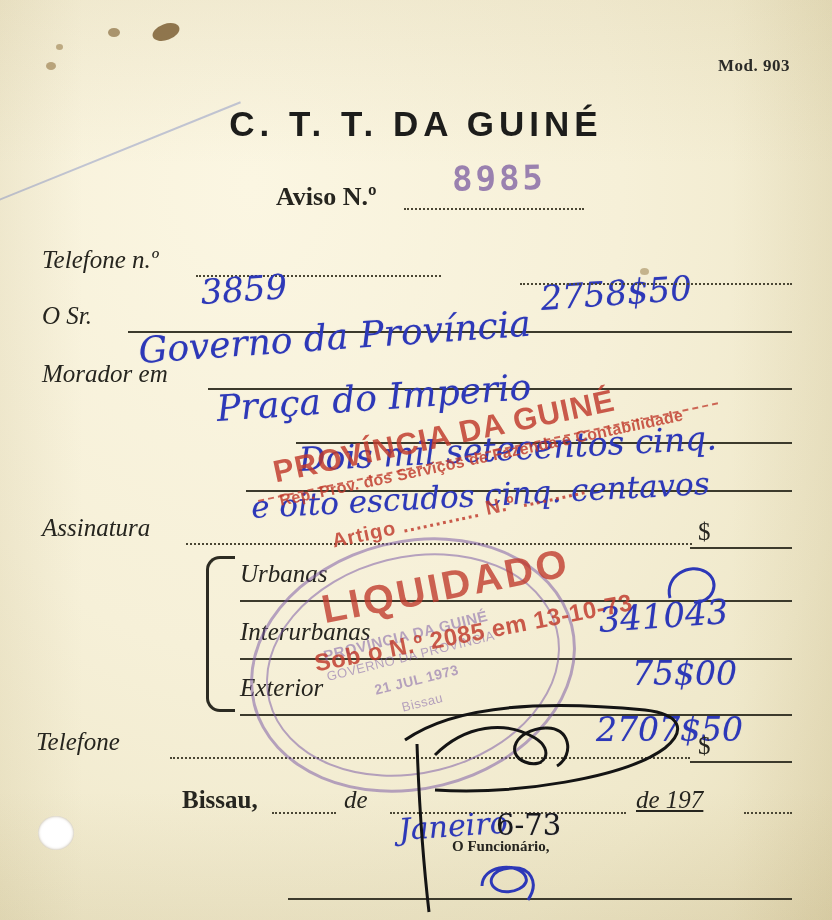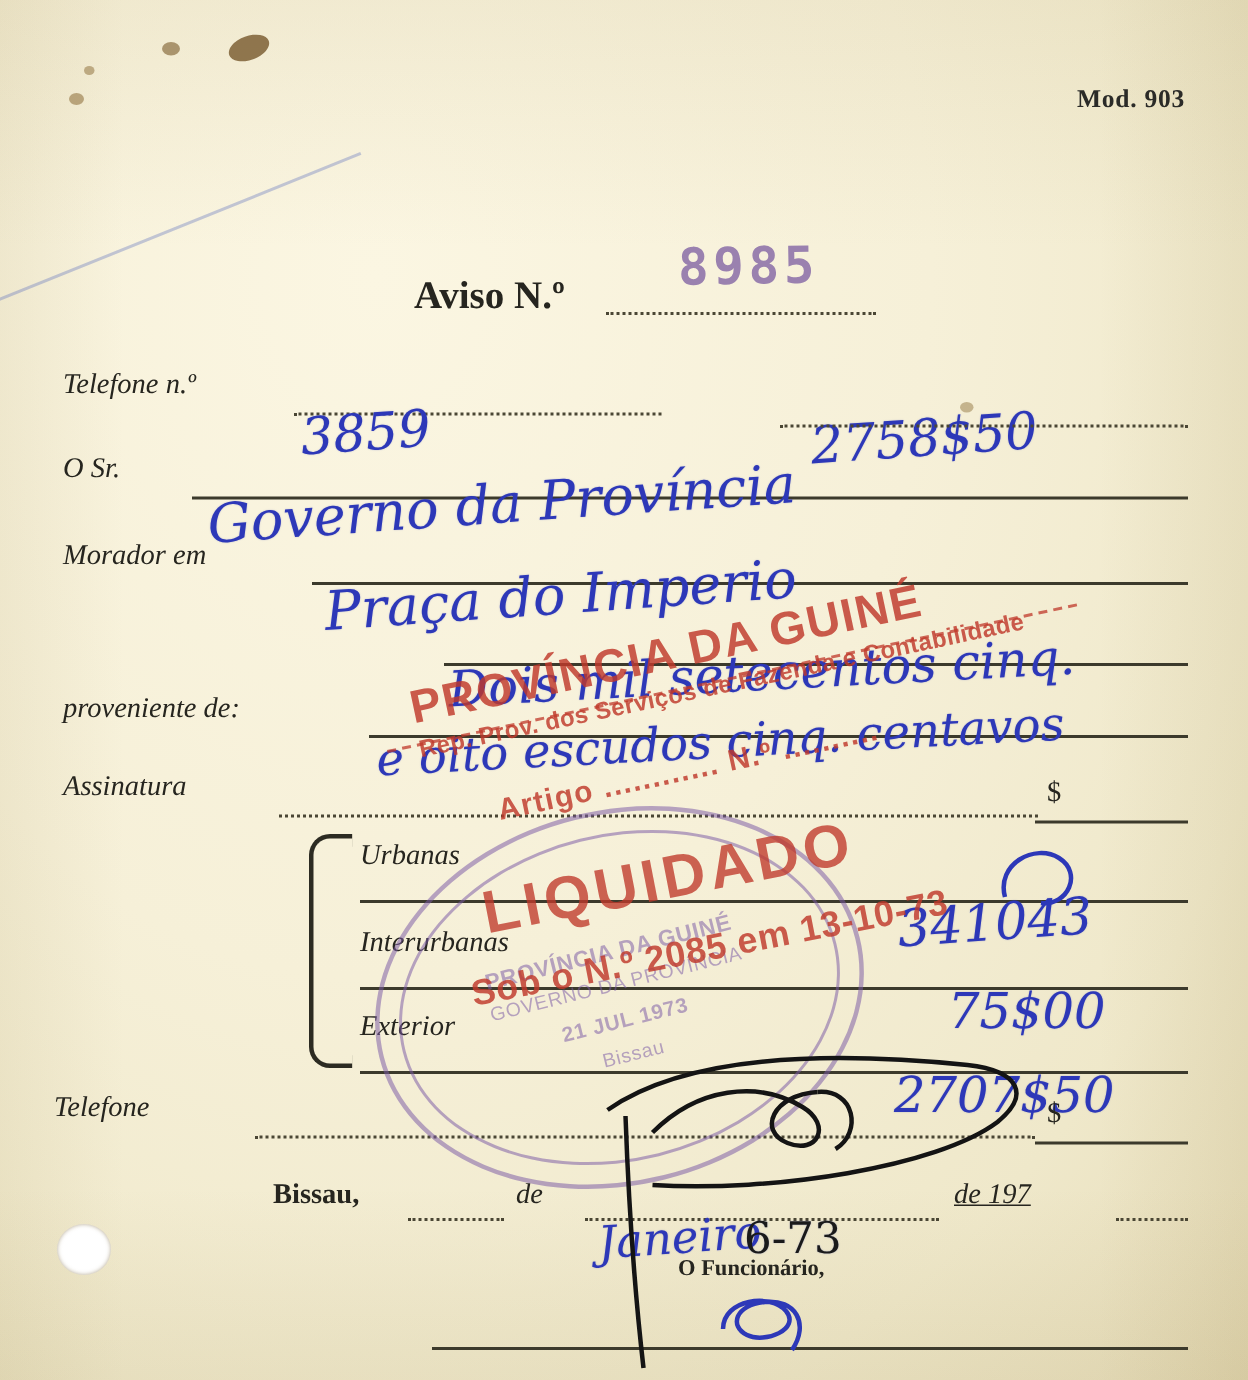--- a/index.html
+++ b/index.html
@@ -69,21 +69,21 @@
     font-family: "Liberation Sans", sans-serif;
     font-weight: bold;
     font-size: 35px;
     letter-spacing: 5px;
     color: #1d1d1b;
   }
   .label {
     position: absolute;
     font-family: "Liberation Serif", serif;
     font-style: italic;
-    font-size: 19px;
+    font-size: 25px;
     color: #26251f;
     white-space: nowrap;
   }
   .dotline {
     position: absolute;
     border-bottom: 2px dotted #4a4634;
     height: 0;
   }
   .solidline {
     position: absolute;
@@ -253,20 +253,21 @@
   <div class="stain" style="left:108px;top:28px;width:12px;height:9px;background:#7a5a2a;opacity:.6;"></div>
   <div class="stain" style="left:46px;top:62px;width:10px;height:8px;background:#8a6a34;opacity:.55;"></div>
   <div class="stain" style="left:56px;top:44px;width:7px;height:6px;background:#8a6a34;opacity:.5;"></div>
   <div class="stain" style="left:640px;top:268px;width:9px;height:7px;background:#8a6a34;opacity:.45;"></div>
 
   <div style="position:absolute;left:-10px;top:150px;width:260px;height:0;border-bottom:2px solid rgba(90,110,190,0.35);transform:rotate(-22deg);"></div>
 
   <div class="punch-hole"></div>
 
   <div class="mod">Mod. 903</div>
+  <div class="title">C. T. T. DA GUINÉ</div>
 
   <div class="label" style="left:276px;top:182px;font-style:normal;font-weight:bold;font-size:26px;">Aviso N.º</div>
   <div class="dotline" style="left:404px;top:208px;width:180px;"></div>
   <div class="numstamp">8985</div>
 
   <div class="label" style="left:42px;top:246px;">Telefone n.º</div>
   <div class="dotline" style="left:196px;top:275px;width:245px;"></div>
   <div class="hand big tilt" style="left:202px;top:272px;">3859</div>
   <div class="hand big tilt" style="left:542px;top:278px;">2758$50</div>
   <div class="dotline" style="left:520px;top:283px;width:272px;"></div>
@@ -275,21 +276,20 @@
   <div class="solidline" style="left:128px;top:331px;width:664px;"></div>
   <div class="hand big tilt" style="left:140px;top:330px;font-size:36px;">Governo da Província</div>
 
   <div class="label" style="left:42px;top:360px;">Morador  em</div>
   <div class="solidline" style="left:208px;top:388px;width:584px;"></div>
   <div class="hand big tilt" style="left:218px;top:388px;font-size:36px;">Praça do Imperio</div>
 
   <div class="solidline" style="left:296px;top:442px;width:496px;"></div>
   <div class="hand big tilt2" style="left:300px;top:440px;font-size:33px;">Dois mil setecentos cinq.</div>
 
-  <div class="label" style="left:42px;top:462px;">proveniente de:</div>
   <div class="solidline" style="left:246px;top:490px;width:546px;"></div>
   <div class="hand med tilt2" style="left:252px;top:489px;font-size:31px;">e oito escudos cinq. centavos</div>
 
   <div class="label" style="left:42px;top:514px;">Assinatura</div>
   <div class="dotline" style="left:186px;top:543px;width:506px;"></div>
   <div class="label" style="left:698px;top:518px;font-style:normal;">$</div>
   <div class="solidline" style="left:690px;top:547px;width:102px;"></div>
 
   <div class="brace"></div>
 

